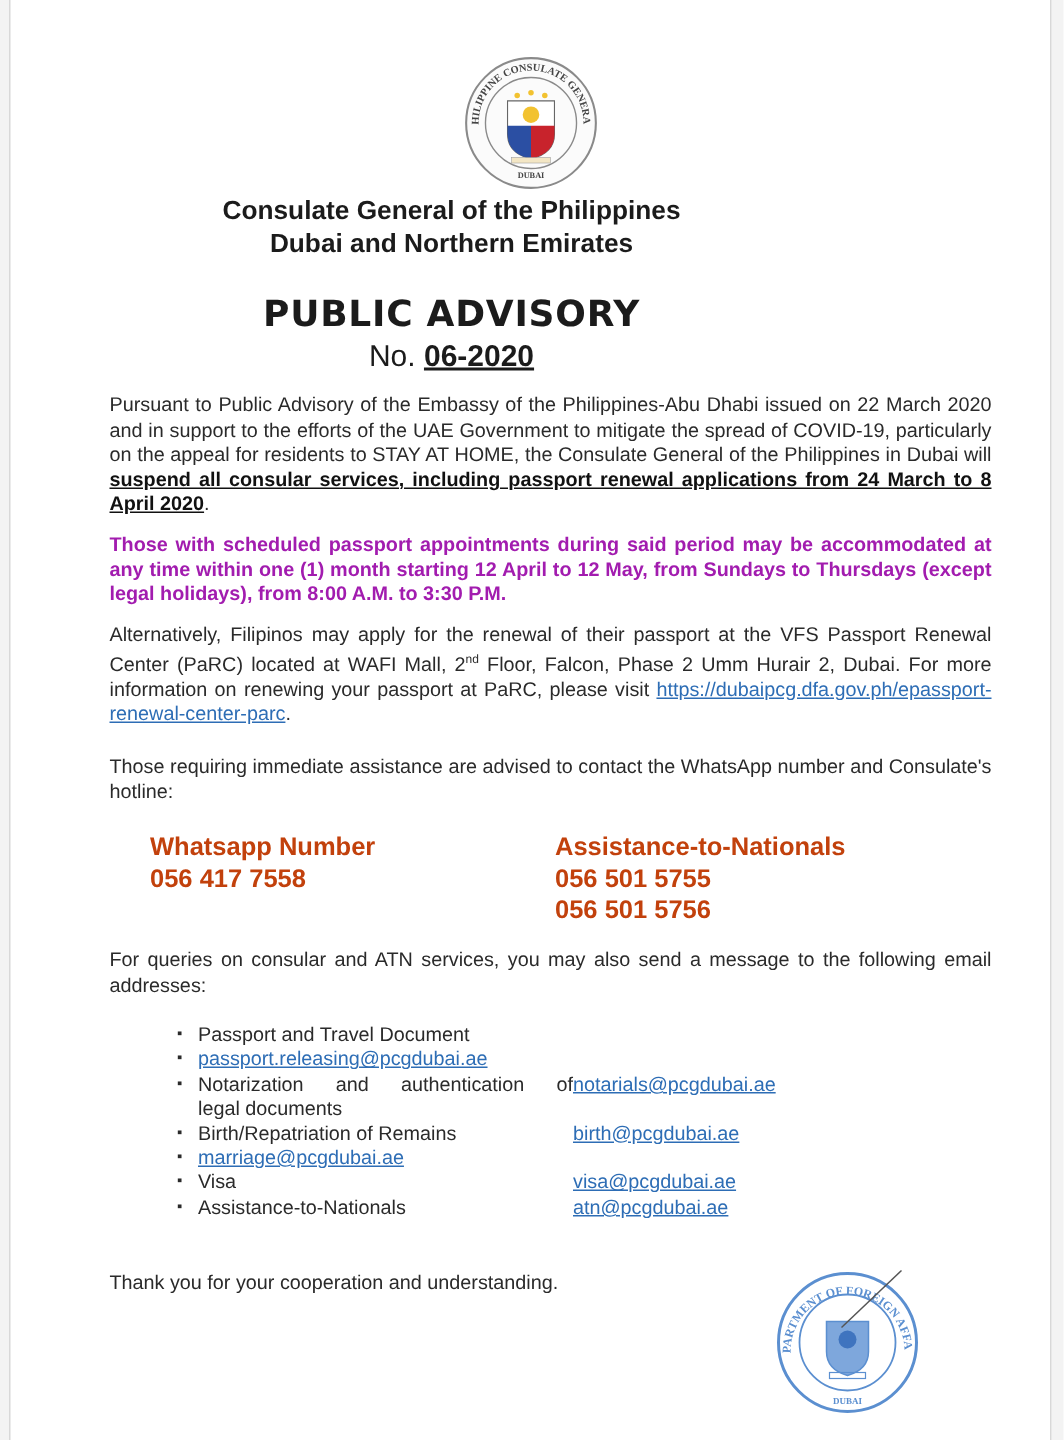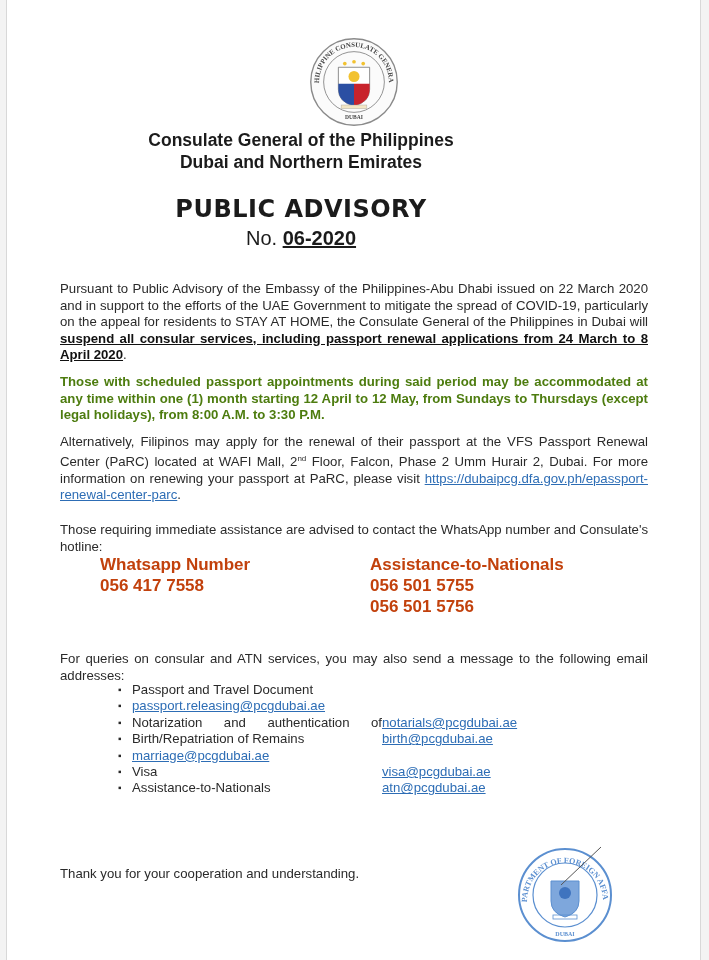--- a/index.html
+++ b/index.html
@@ -23,28 +23,27 @@
     }
     .org1 { top: 130px; font-size: 17.5px; font-weight: bold; }
     .org2 { top: 152px; font-size: 17.5px; font-weight: bold; }
     .title {
       top: 195px; font-size: 24px; font-weight: bold;
       font-family: "DejaVu Sans", sans-serif; letter-spacing: 0.5px;
     }
     .advno { top: 227px; font-size: 20px; }
     .advno .num { font-weight: bold; text-decoration: underline; }
     .para {
-      position: absolute; left: 60px; width: 588px;
+      position: absolute; left: 73px; width: 588px;
       font-size: 13.2px; line-height: 16.6px; text-align: justify;
       color: #2a2a2a;
-      margin-top: 19px;
     }
     .p1 { top: 262px; }
     .p1 .emph { font-weight: bold; text-decoration: underline; color: #111; }
-    .p2 { top: 355px; font-weight: bold; color: #4d7c0f; }
+    .p2 { top: 355px; font-weight: bold; color: #a21caf; }
     .p3 { top: 415px; }
     .p3 sup { font-size: 8px; }
     .link { color: #2d6db5; text-decoration: underline; }
     .p4 { top: 503px; }
     .contact {
       position: absolute; text-align: left; font-weight: bold;
       font-size: 17px; line-height: 21px; color: #c2410c;
     }
     .c-left { left: 100px; width: 190px; top: 554px; }
     .c-right { left: 370px; width: 270px; top: 554px; }
@@ -125,20 +124,24 @@
   <div class="erow">
     <span class="ebullet">▪</span>
     <a class="eaddr">passport.releasing@pcgdubai.ae</a>
   </div>
   <div class="erow">
     <span class="ebullet">▪</span>
     <span class="elabel full">Notarization and authentication of</span>
     <a class="eaddr">notarials@pcgdubai.ae</a>
   </div>
   <div class="erow">
+    <span class="ebullet"></span>
+    <span class="elabel">legal documents</span>
+  </div>
+  <div class="erow">
     <span class="ebullet">▪</span>
     <span class="elabel">Birth/Repatriation of Remains</span>
     <a class="eaddr">birth@pcgdubai.ae</a>
   </div>
   <div class="erow">
     <span class="ebullet">▪</span>
     <a class="eaddr">marriage@pcgdubai.ae</a>
   </div>
   <div class="erow">
     <span class="ebullet">▪</span>

